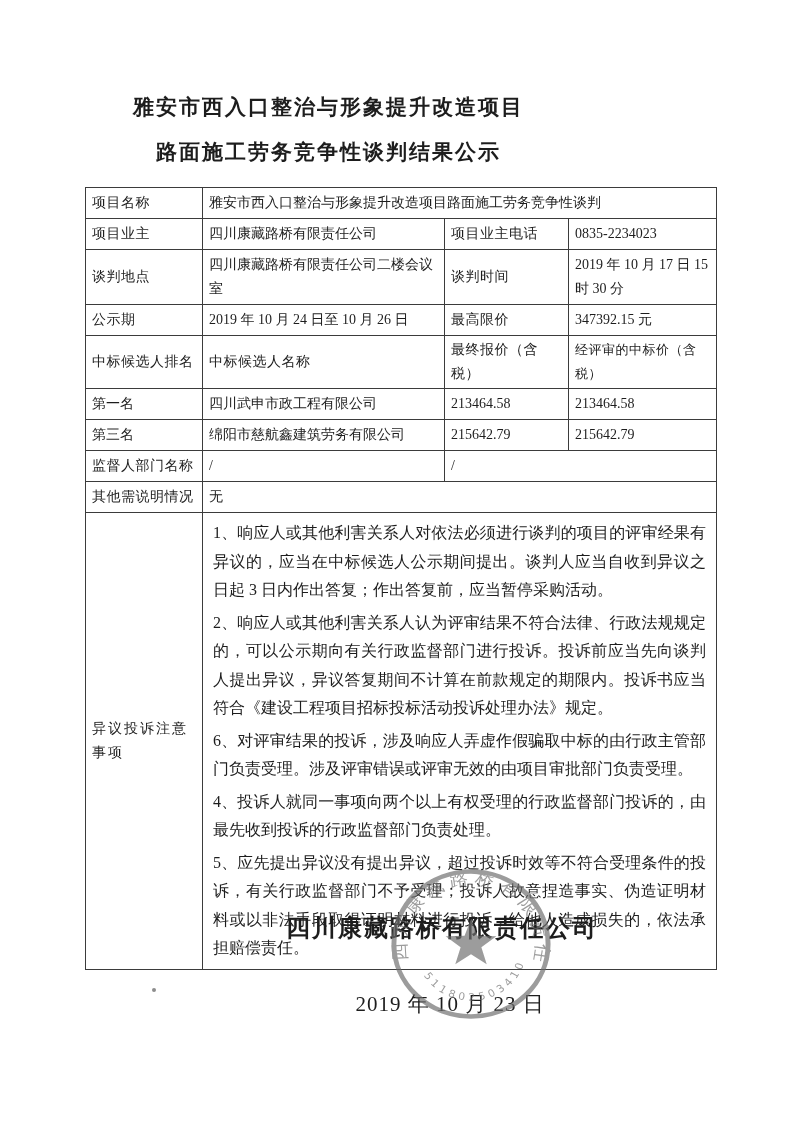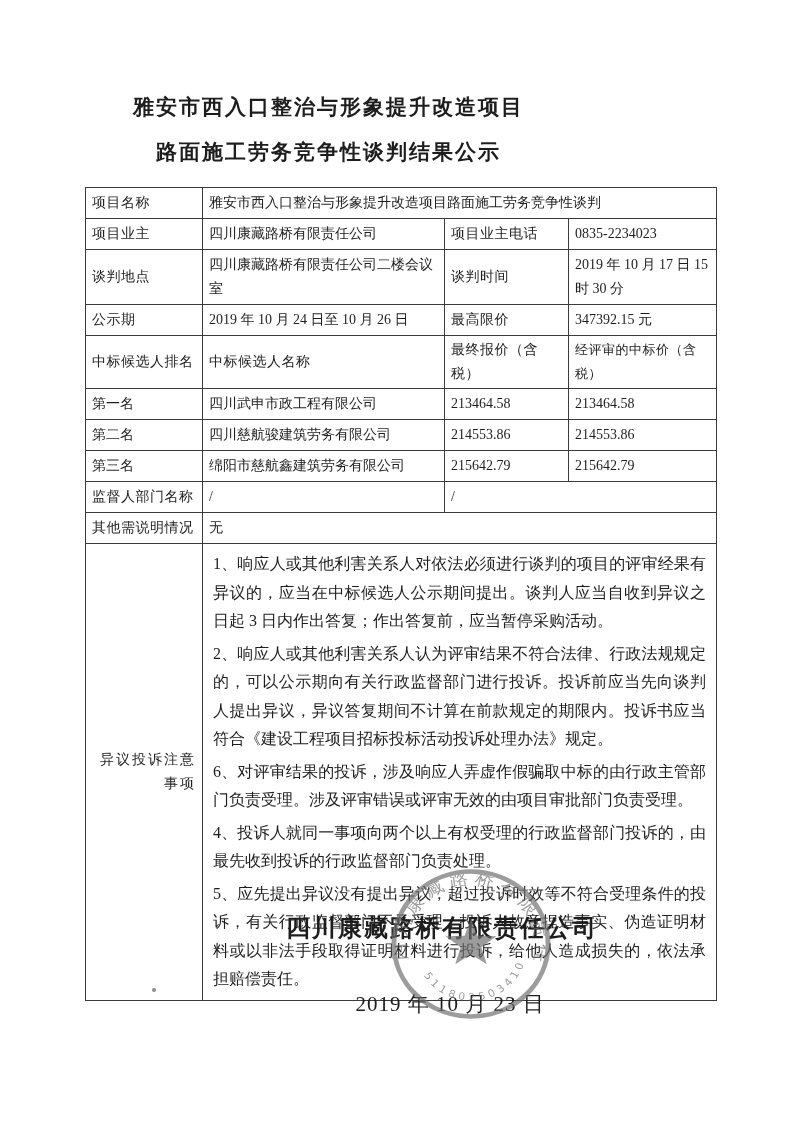--- a/index.html
+++ b/index.html
@@ -23,21 +23,21 @@
   table.results td {
     border:1px solid #3b3b3b; padding:2px 6px;
     vertical-align:middle; line-height:24px;
     overflow:hidden;
   }
   tr.row-s td { height:26px; }
   tr.row-t td { height:50px; }
   td.label { letter-spacing:0.5px; }
   td.tight { font-size:13px; padding:2px 4px; }
   td.notice-cell { padding:4px 9px; vertical-align:top; }
-  td.notice-label { letter-spacing:2px; line-height:28px;text-align:right; }
+  td.notice-label { letter-spacing:2px; line-height:28px; }
   .notice-cell p {
     margin:4px; text-align:justify; line-height:28.5px; font-size:16px;
   }
   .footer-company {
     position:absolute; top:912px; left:442px; transform:translateX(-50%);
     font-size:24px; font-weight:bold; letter-spacing:2px; white-space:nowrap;
   }
   .footer-date {
     position:absolute; top:963px; left:450px; transform:translateX(-50%);
     font-size:21px; letter-spacing:1px; white-space:nowrap;margin-top:27px;
@@ -93,26 +93,20 @@
       <td class="label">最终报价（含税）</td>
       <td class="label tight">经评审的中标价（含税）</td>
     </tr>
     <tr class="row-s">
       <td>第一名</td>
       <td>四川武申市政工程有限公司</td>
       <td>213464.58</td>
       <td>213464.58</td>
     </tr>
     <tr class="row-s">
-      <td>第二名</td>
-      <td>四川慈航骏建筑劳务有限公司</td>
-      <td>214553.86</td>
-      <td>214553.86</td>
-    </tr>
-    <tr class="row-s">
       <td>第三名</td>
       <td>绵阳市慈航鑫建筑劳务有限公司</td>
       <td>215642.79</td>
       <td>215642.79</td>
     </tr>
     <tr class="row-s">
       <td class="label">监督人部门名称</td>
       <td>/</td>
       <td colspan="2">/</td>
     </tr>

